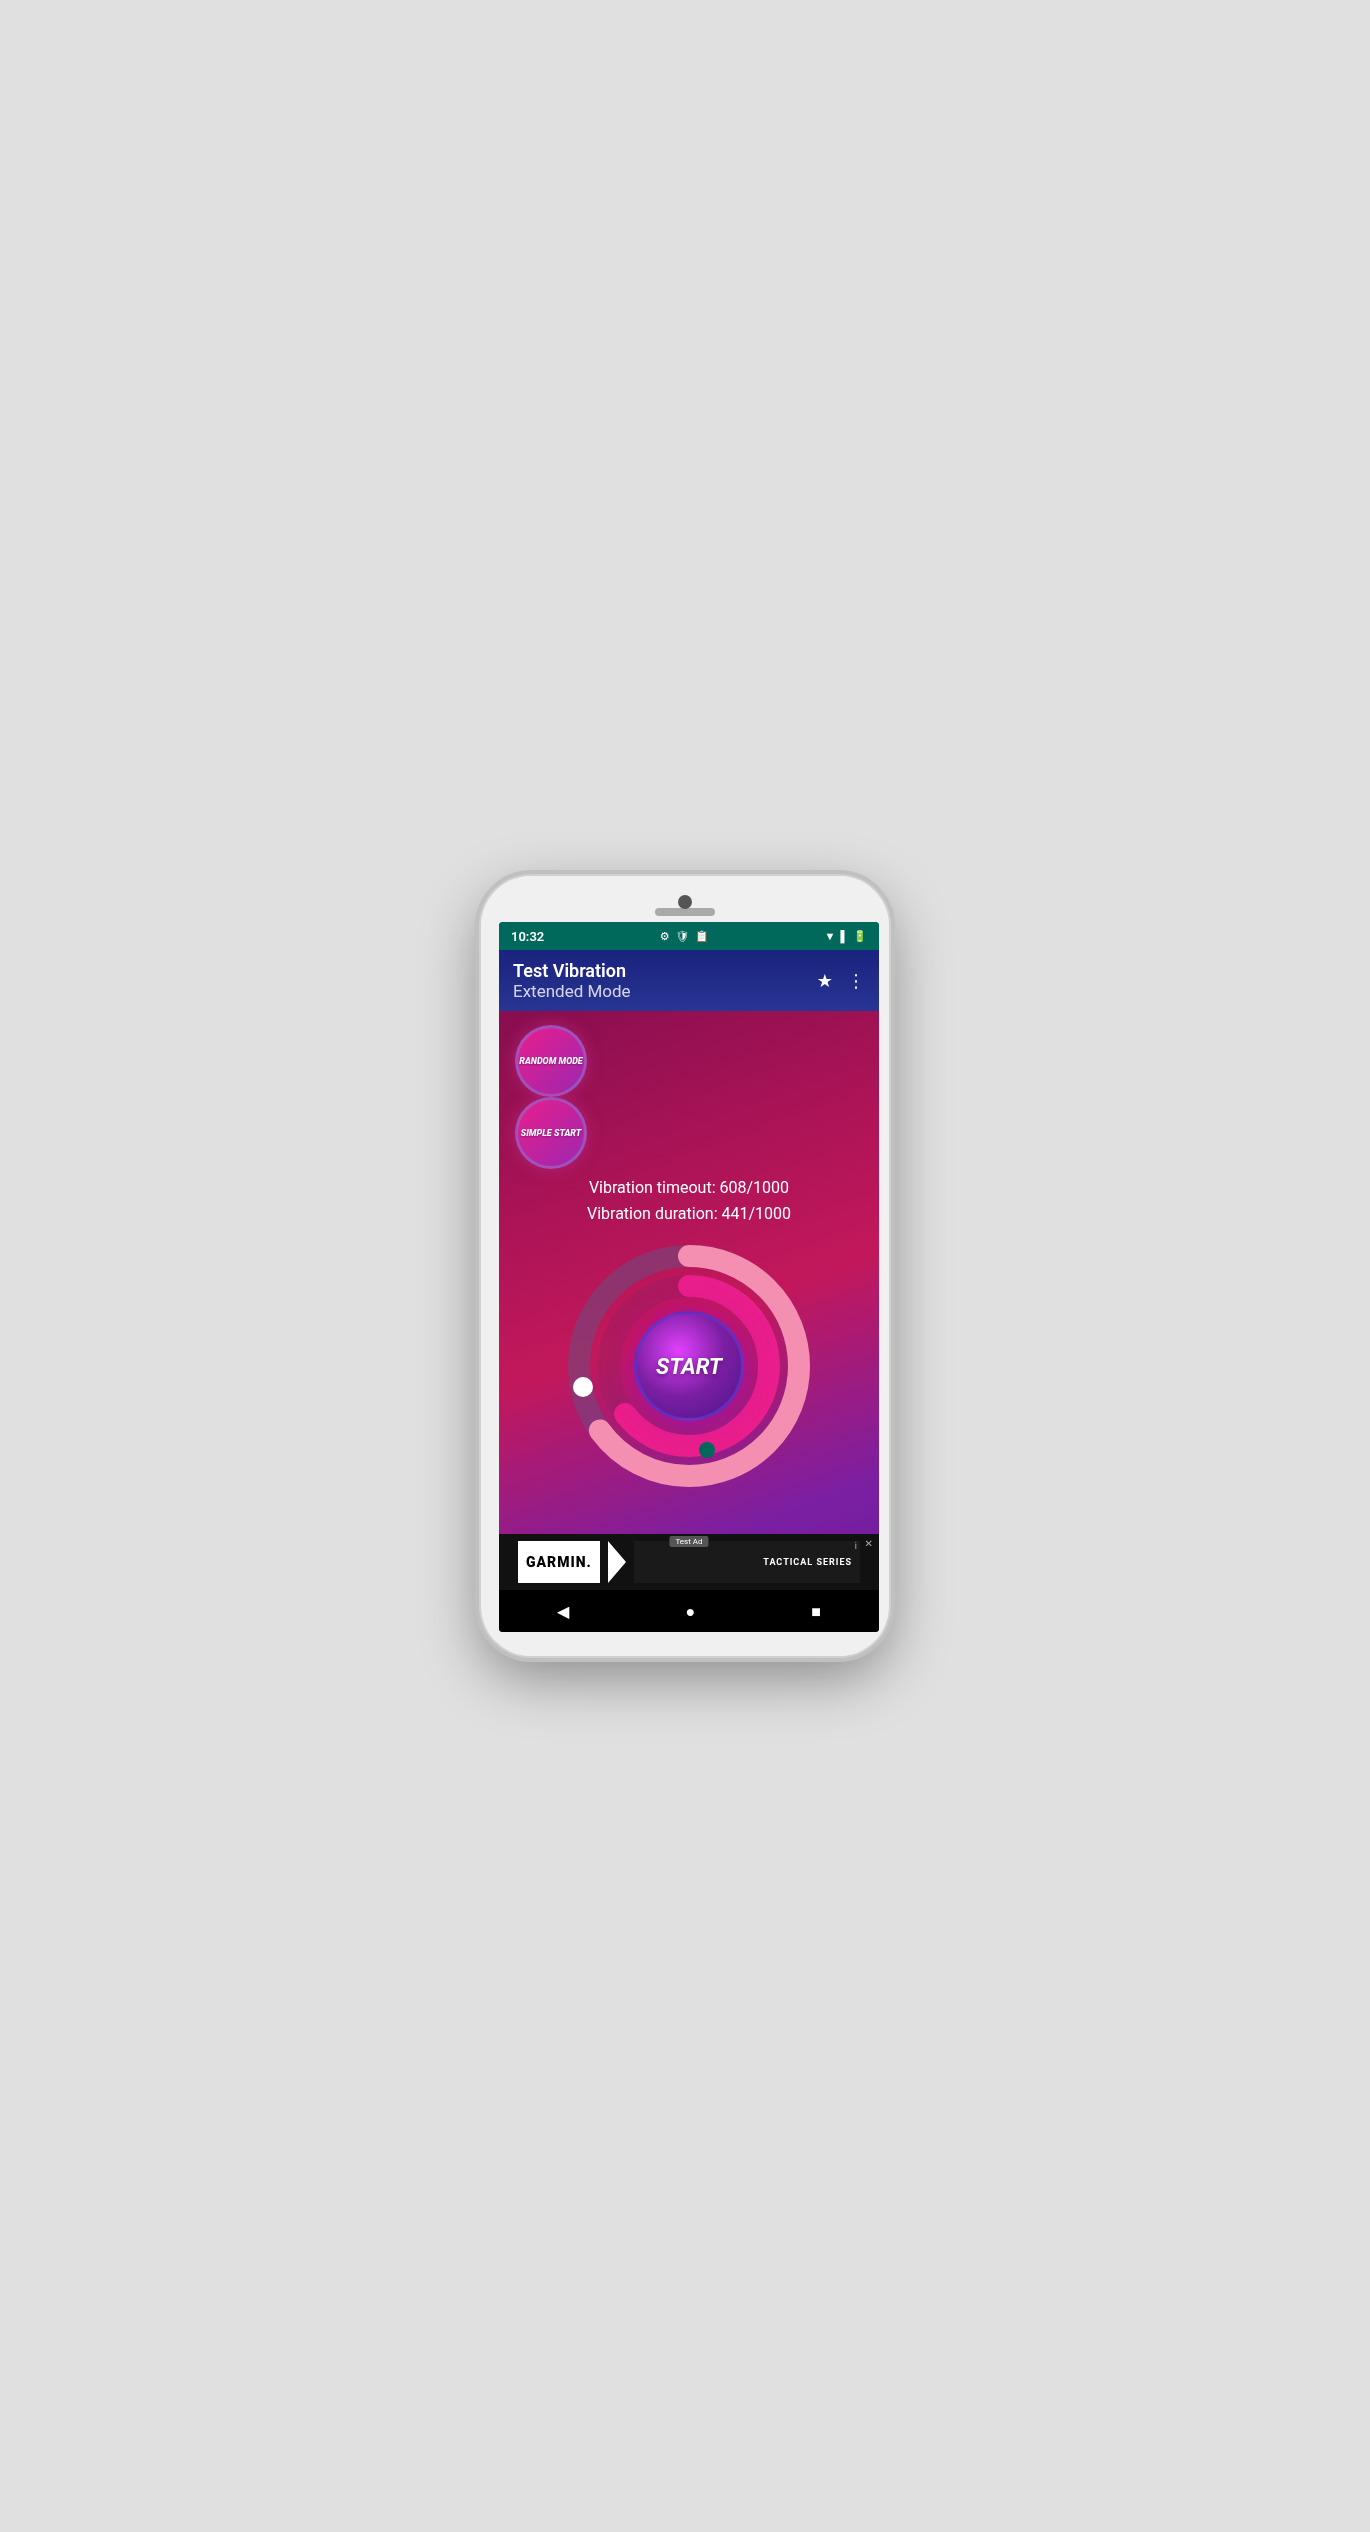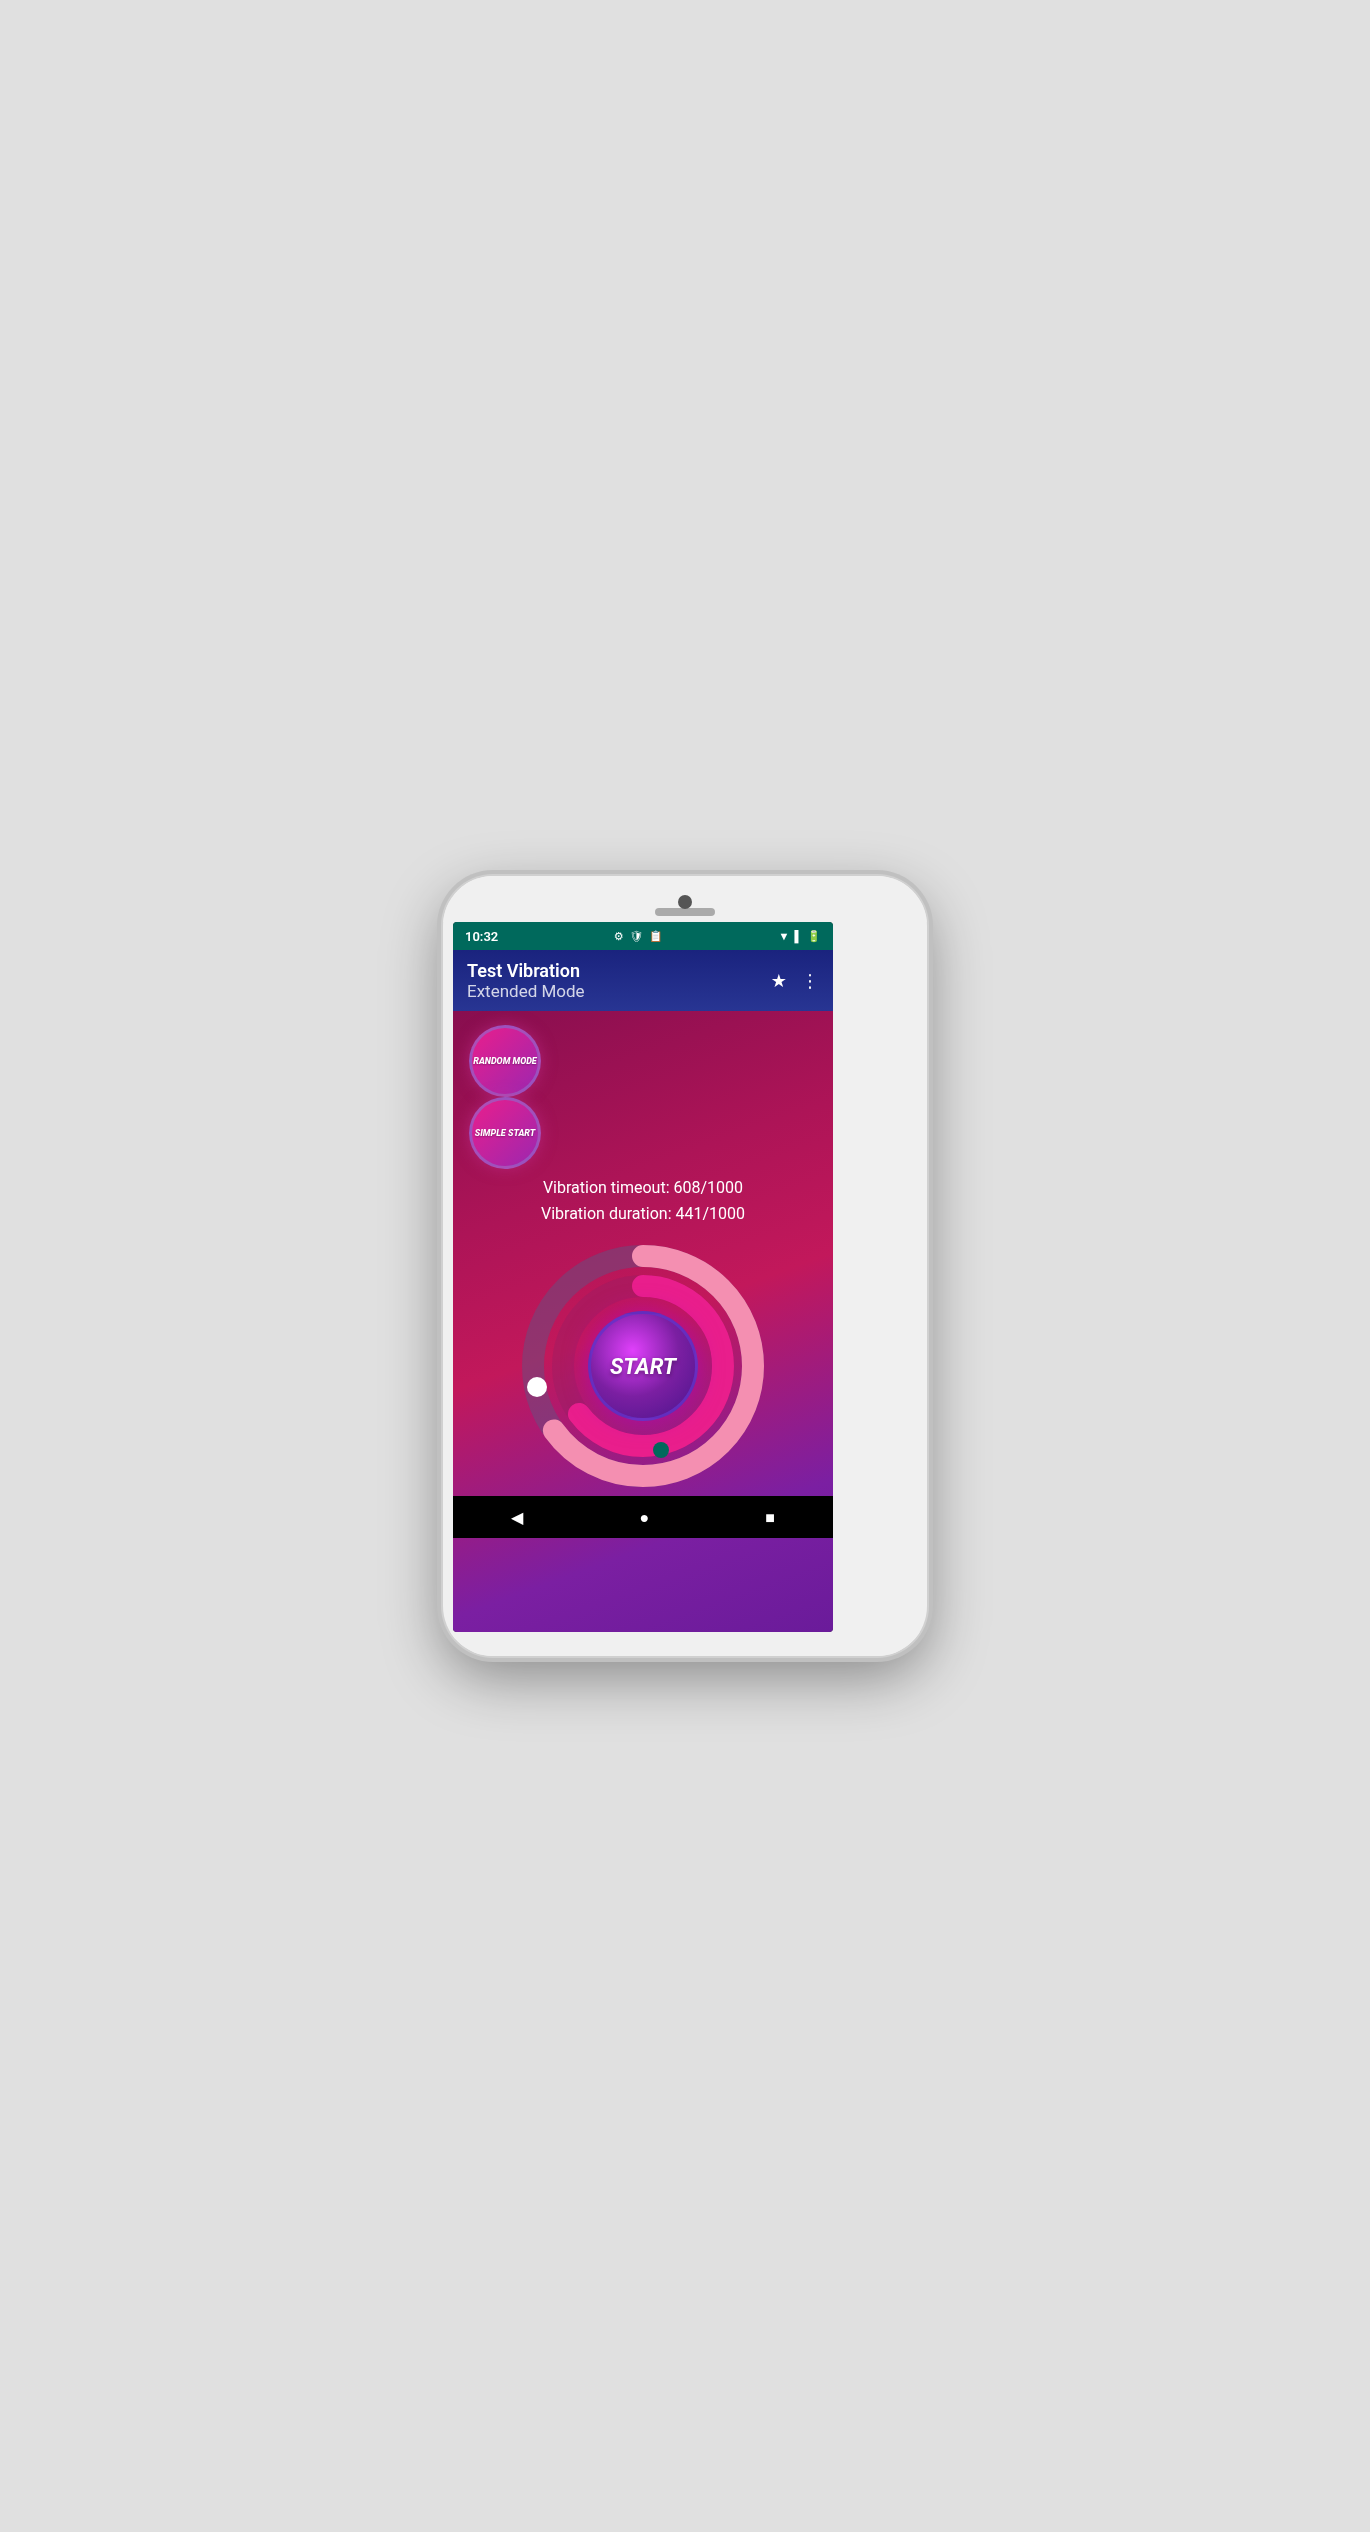--- a/index.html
+++ b/index.html
@@ -6,29 +6,29 @@
     body {
       background: #e0e0e0;
       display: flex;
       justify-content: center;
       align-items: center;
       min-height: 100vh;
       font-family: 'Roboto', Arial, sans-serif;
     }
 
     .phone-shell {
-      width: 484px;
+      width: 408px;
       height: 780px;
       background: #f0f0f0;
       border-radius: 50px;
       box-shadow: 0 0 0 2px #d0d0d0, 0 0 0 6px #c0c0c0, 0 20px 60px rgba(0,0,0,0.4);
       position: relative;
       display: flex;
       flex-direction: column;
-      align-items: flex-start;
+      align-items: flex-end;
       overflow: hidden;
     }
 
     .phone-top-bar {
       width: 100%;
       display: flex;
       justify-content: center;
       align-items: center;
       padding: 12px 0 6px;
       background: #f0f0f0;
@@ -373,20 +373,34 @@
 
           <circle cx="148" cy="214" r="8" fill="#00695c"></circle>
         </svg>
 
         
         <div class="start-button">
           <span class="start-text">START</span>
         </div>
       </div>
 
+      <div class="ad-banner" style="margin-top: auto;">
+        <span class="ad-label">Test Ad</span>
+        <div class="ad-content">
+          <div style="display:flex;align-items:center;background:white;height:42px;padding:0 8px;">
+            <span style="color:black;font-size:14px;font-weight:900;letter-spacing:1px;">GARMIN.</span>
+          </div>
+          <div style="width:0;height:0;border-left:18px solid white;border-top:21px solid transparent;border-bottom:21px solid transparent;"></div>
+          <div style="flex:1;background:#1a1a1a;height:42px;display:flex;align-items:center;justify-content:flex-end;padding-right:8px;">
+            <span style="color:white;font-size:9px;font-weight:700;letter-spacing:1px;">TACTICAL SERIES</span>
+          </div>
+        </div>
+        <span class="ad-info-icon">ℹ</span>
+        <span class="ad-close-icon">✕</span>
+      </div>
 
       <div class="nav-bar">
         <span class="nav-icon">◀</span>
         <span class="nav-icon">●</span>
         <span class="nav-icon">■</span>
       </div>
 
     </div>
 
   </div>

